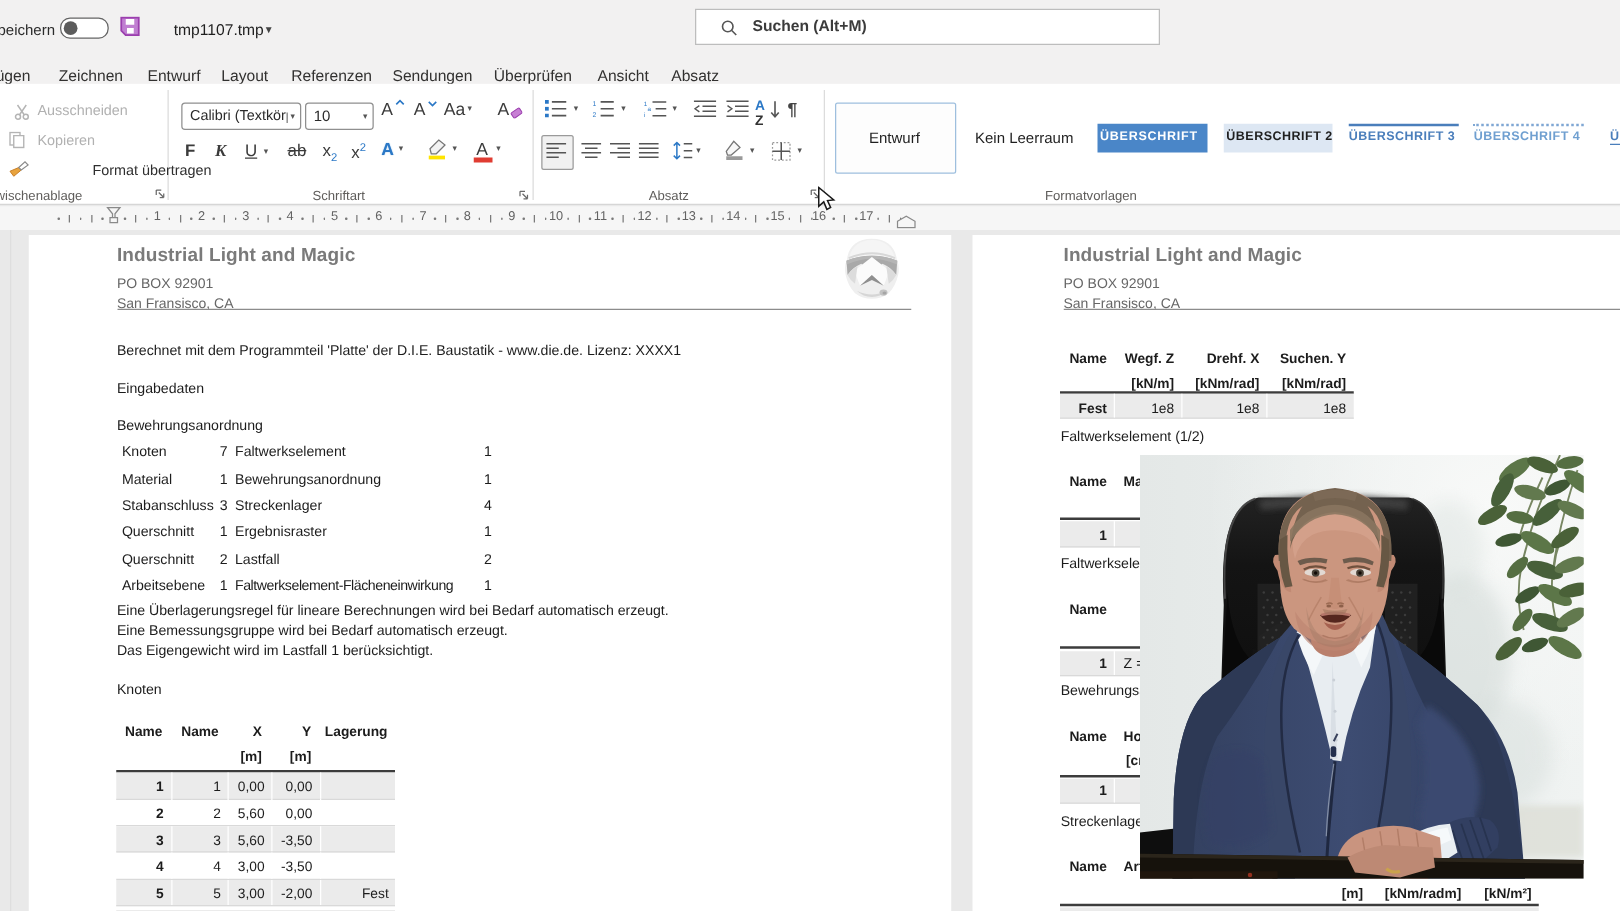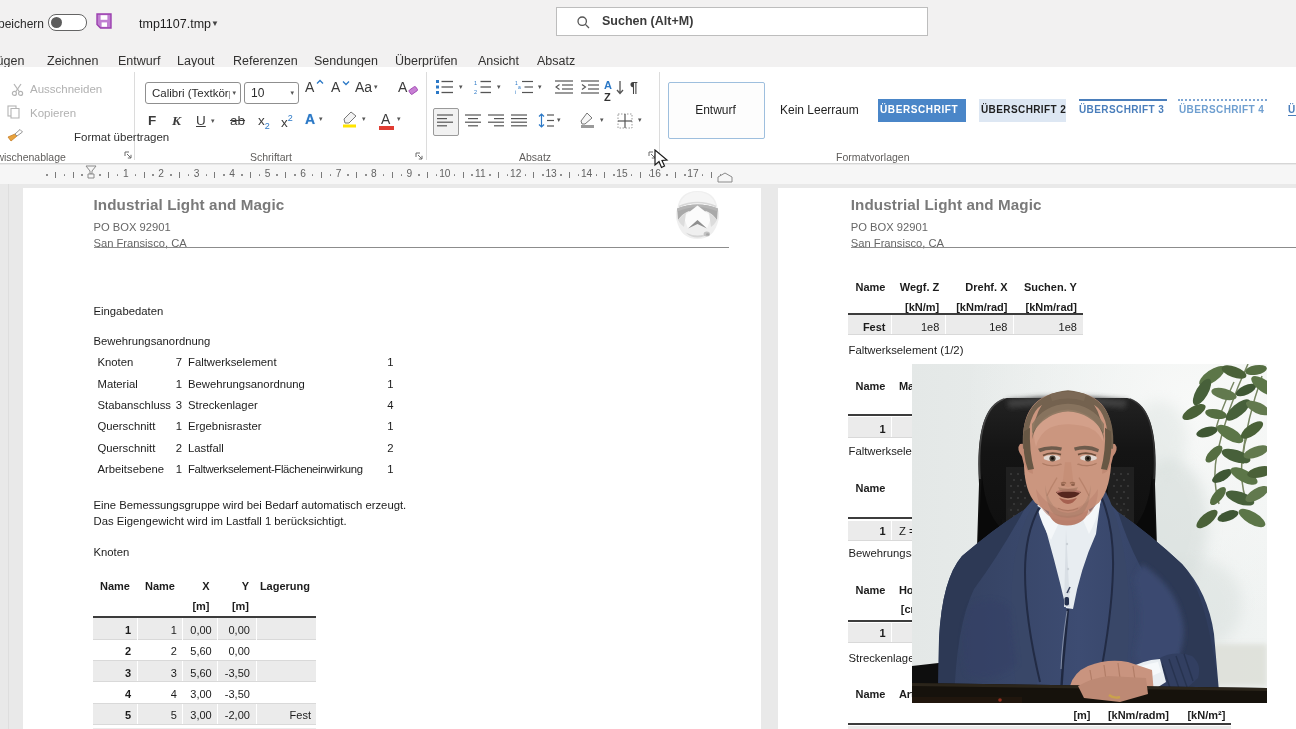--- a/index.html
+++ b/index.html
@@ -386,20 +386,21 @@
     <path d="M4.2 19.5 Q14 15.5 24.5 15.5 Q35 15.5 44.8 19.5 L44 31 Q39.5 24.5 33 22 L24.5 28.5 L16 22 Q9.5 24.5 5 31 Z" fill="#a9a9a9"></path>
     <path d="M4.2 19.5 Q14 15.5 24.5 15.5 Q35 15.5 44.8 19.5 L44.6 22.5 Q34 18 24.5 18 Q15 18 4.4 22.5 Z" fill="#b5b5b5"></path>
     <path d="M24.5 16.5 L38.5 27.5 L34 39.5 L24.5 31 L15 39.5 L10.5 27.5 Z" fill="#fbfbfb"></path>
     <path d="M15 39.5 L24.5 31 L34 39.5 L24.5 35 Z" fill="#8f8f8f"></path>
     <path d="M5 31 Q9 26 13 24 L11 38 Q7 35 5 31 Z" fill="#dcdcdc"></path>
     <path d="M44 31 Q40 26 36 24 L38 38 Q42 35 44 31 Z" fill="#dcdcdc"></path>
     <path d="M12.5 43.5 Q24.5 49.5 36.5 43.5 Q31.5 48.5 24.5 48.5 Q17.5 48.5 12.5 43.5 Z" fill="#d6d6d6"></path>
     <ellipse cx="33.8" cy="45" rx="3.2" ry="2.5" fill="#c2c2c2"></ellipse>
     <ellipse cx="34.6" cy="45.4" rx="1.6" ry="1.2" fill="#a5a5a5"></ellipse>
   </svg>
+  <div class="doctext" style="left:70.5px;top:87px;">Berechnet mit dem Programmteil 'Platte' der D.I.E. Baustatik - www.die.de. Lizenz: XXXX1</div>
   <div class="doctext" style="left:70.5px;top:116.5px;">Eingabedaten</div>
   <div class="doctext" style="left:70.5px;top:147px;">Bewehrungsanordnung</div>
   <div class="doctext" style="left:74.5px;top:168.2px;">Knoten</div>
   <div class="doctext r" style="left:42.0px;top:168.2px;width:117.0px;">7</div>
   <div class="doctext" style="left:165px;top:168.2px;">Faltwerkselement</div>
   <div class="doctext r" style="left:251.5px;top:168.2px;width:119.0px;">1</div>
   <div class="doctext" style="left:74.5px;top:189.6px;">Material</div>
   <div class="doctext r" style="left:42.0px;top:189.6px;width:117.0px;">1</div>
   <div class="doctext" style="left:165px;top:189.6px;">Bewehrungsanordnung</div>
   <div class="doctext r" style="left:251.5px;top:189.6px;width:119.0px;">1</div>
@@ -412,20 +413,21 @@
   <div class="doctext" style="left:165px;top:232.4px;">Ergebnisraster</div>
   <div class="doctext r" style="left:251.5px;top:232.4px;width:119.0px;">1</div>
   <div class="doctext" style="left:74.5px;top:253.8px;">Querschnitt</div>
   <div class="doctext r" style="left:42.0px;top:253.8px;width:117.0px;">2</div>
   <div class="doctext" style="left:165px;top:253.8px;">Lastfall</div>
   <div class="doctext r" style="left:251.5px;top:253.8px;width:119.0px;">2</div>
   <div class="doctext" style="left:74.5px;top:275.2px;">Arbeitsebene</div>
   <div class="doctext r" style="left:42.0px;top:275.2px;width:117.0px;">1</div>
   <div class="doctext" style="left:165px;top:275.2px;letter-spacing:-0.35px;">Faltwerkselement-Flächeneinwirkung</div>
   <div class="doctext r" style="left:251.5px;top:275.2px;width:119.0px;">1</div>
+  <div class="doctext" style="left:70.5px;top:294.5px;">Eine Überlagerungsregel für lineare Berechnungen wird bei Bedarf automatisch erzeugt.</div>
   <div class="doctext" style="left:70.5px;top:310.8px;">Eine Bemessungsgruppe wird bei Bedarf automatisch erzeugt.</div>
   <div class="doctext" style="left:70.5px;top:326.5px;">Das Eigengewicht wird im Lastfall 1 berücksichtigt.</div>
   <div class="doctext" style="left:70.5px;top:357.5px;">Knoten</div>
                 <div class="cell b" style="left:7.0px;top:392.4px;width:100px;text-align:right;">Name</div>
   <div class="cell b" style="left:52.0px;top:392.4px;width:100px;text-align:right;">Name</div>
   <div class="cell b" style="left:86.5px;top:392.4px;width:100px;text-align:right;">X</div>
   <div class="cell b" style="left:126.0px;top:392.4px;width:100px;text-align:right;">Y</div>
   <div class="cell b" style="left:187.0px;top:392.4px;width:100px;text-align:right;">Lagerung</div>
   <div class="cell b" style="left:86.5px;top:412px;width:100px;text-align:right;">[m]</div>
   <div class="cell b" style="left:126.0px;top:412px;width:100px;text-align:right;">[m]</div>

